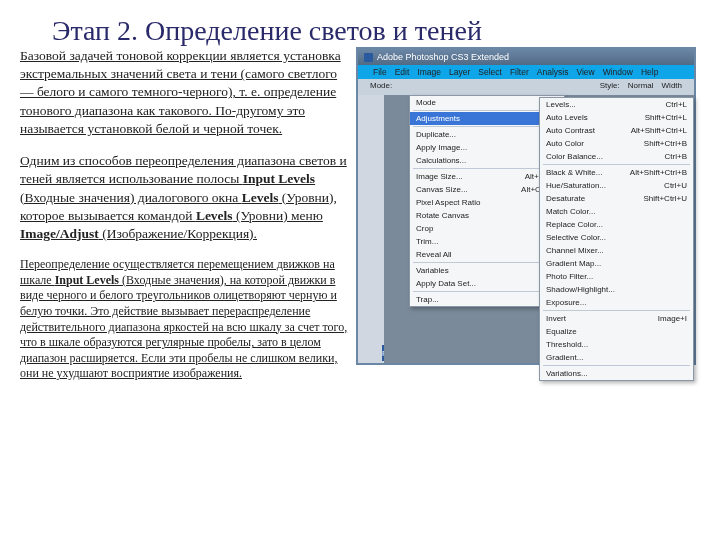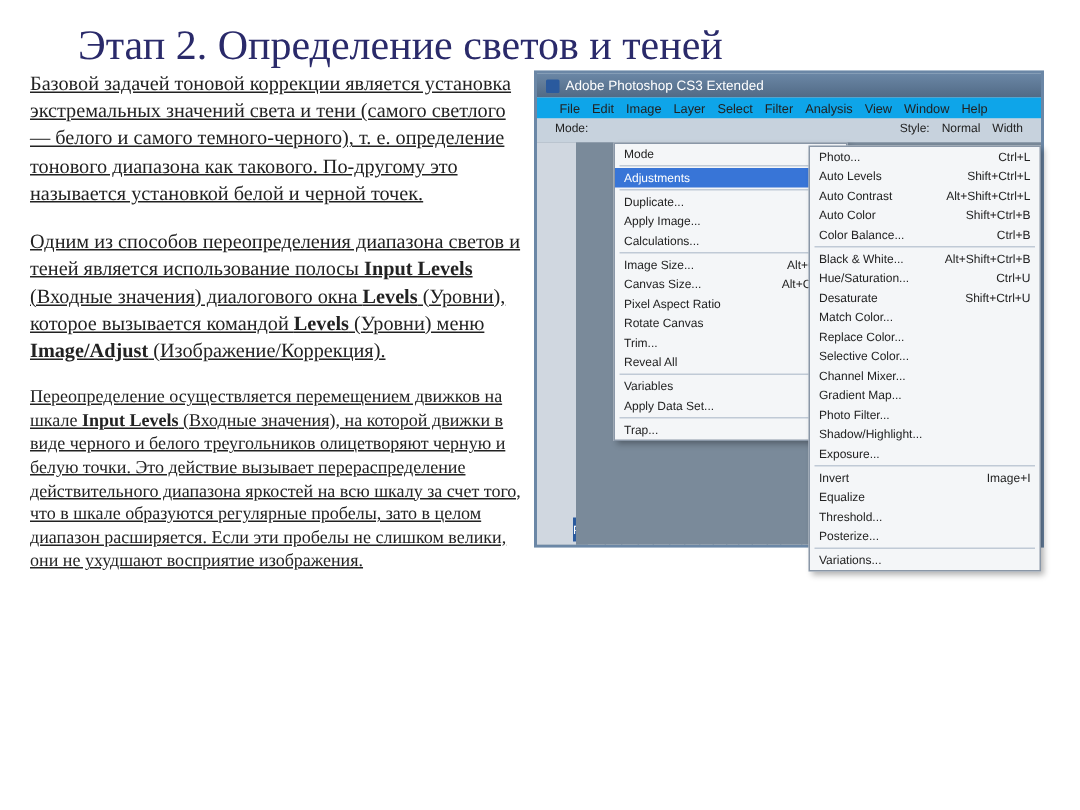--- a/index.html
+++ b/index.html
@@ -120,40 +120,43 @@
                   <span>Canvas Size...</span>
                   <span>Alt+Ctrl+C</span>
                 </div>
                 <div class="mi arrow">
                   <span>Pixel Aspect Ratio</span>
                 </div>
                 <div class="mi arrow">
                   <span>Rotate Canvas</span>
                 </div>
                 <div class="mi">
+                  <span>Crop</span>
+                </div>
+                <div class="mi">
                   <span>Trim...</span>
                 </div>
                 <div class="mi">
                   <span>Reveal All</span>
                 </div>
                 <div class="sep"></div>
                 <div class="mi arrow">
                   <span>Variables</span>
                 </div>
                 <div class="mi">
                   <span>Apply Data Set...</span>
                 </div>
                 <div class="sep"></div>
                 <div class="mi">
                   <span>Trap...</span>
                 </div>
               </div>
             <div class="dropdown dd2" id="dd2">
                 <div class="mi">
-                  <span>Photo...</span>
+                  <span>Levels...</span>
                   <span>Ctrl+L</span>
                 </div>
                 <div class="mi">
                   <span>Auto Levels</span>
                   <span>Shift+Ctrl+L</span>
                 </div>
                 <div class="mi">
                   <span>Auto Contrast</span>
                   <span>Alt+Shift+Ctrl+L</span>
                 </div>
@@ -207,21 +210,21 @@
                   <span>Invert</span>
                   <span>Image+I</span>
                 </div>
                 <div class="mi">
                   <span>Equalize</span>
                 </div>
                 <div class="mi">
                   <span>Threshold...</span>
                 </div>
                 <div class="mi">
-                  <span>Posterize...</span>
+                  <span>Gradient...</span>
                 </div>
                 <div class="sep"></div>
                 <div class="mi">
                   <span>Variations...</span>
                 </div>
               </div>
           </div>
         </div>
       </div>
     </div>

